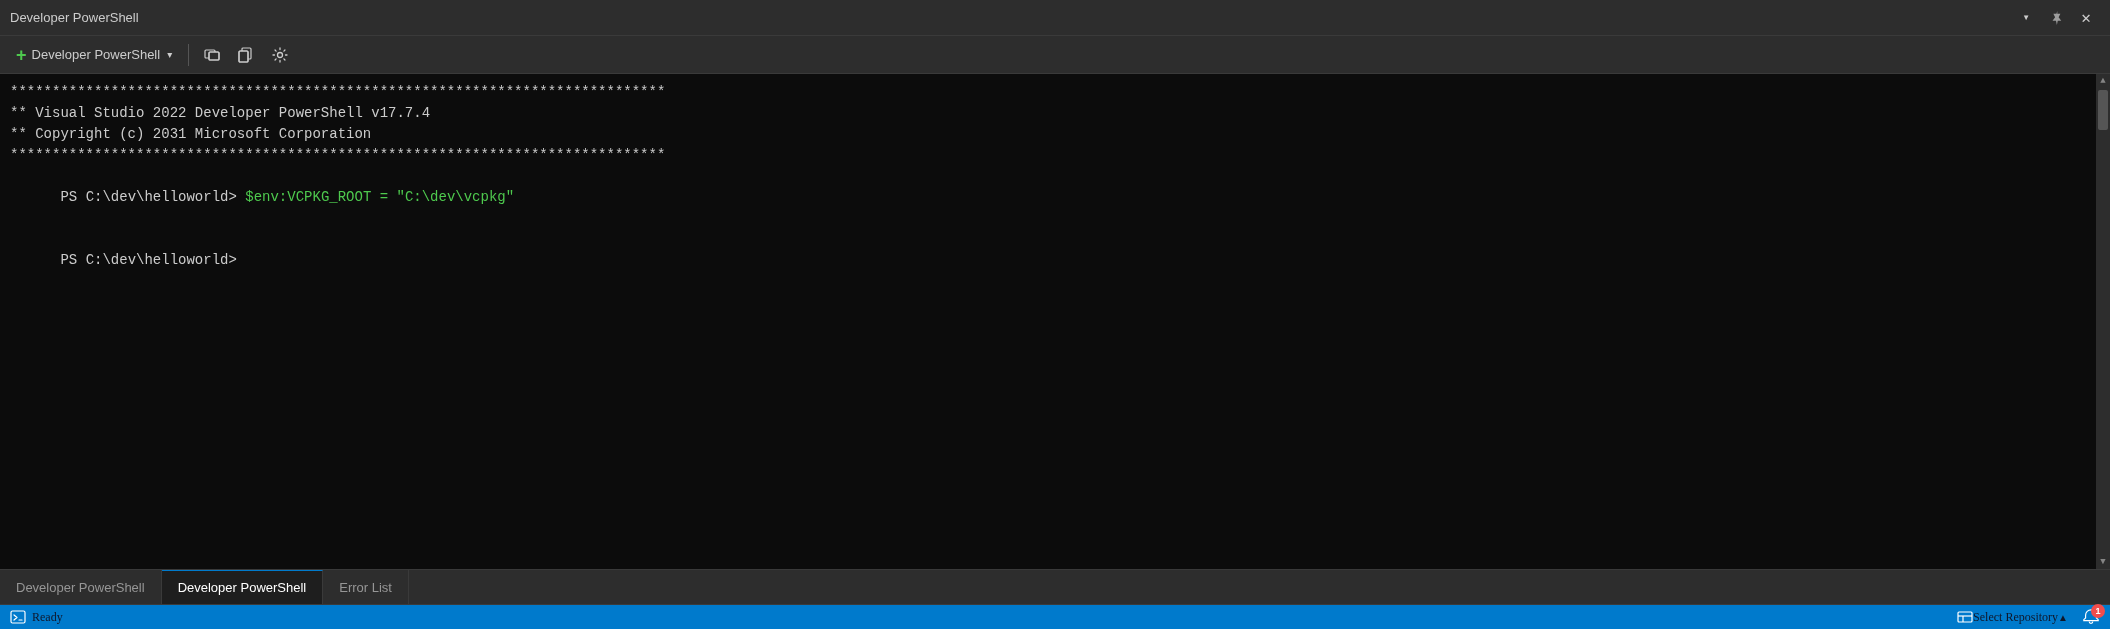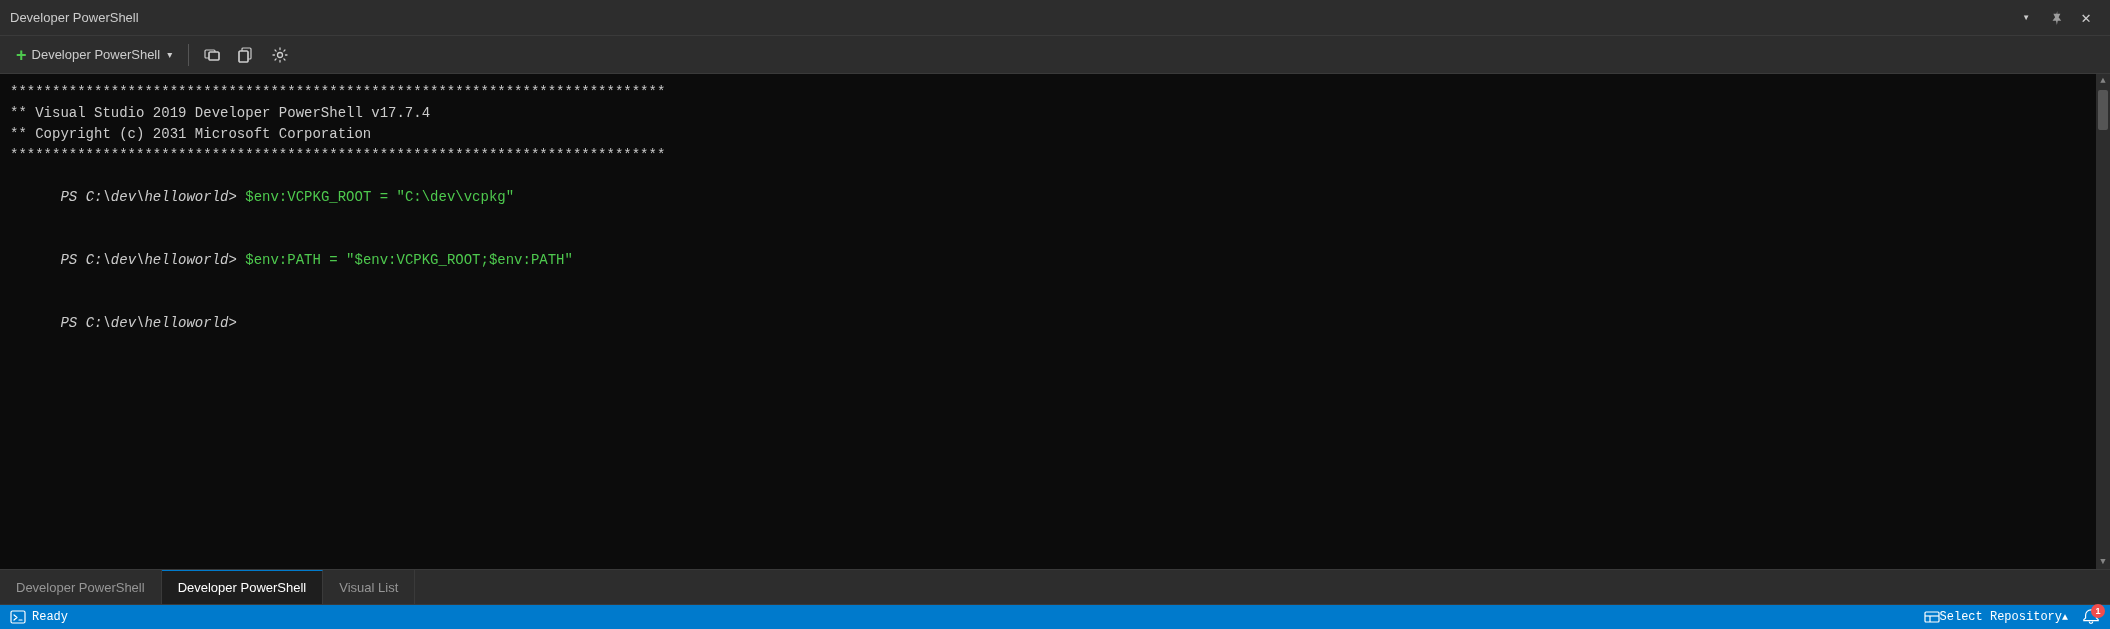--- a/index.html
+++ b/index.html
@@ -138,21 +138,20 @@
     .star-line {
       color: #cccccc;
     }
 
     .info-line {
       color: #cccccc;
     }
 
     .prompt-text {
       color: #cccccc;
-      font-style: italic;
     }
 
     .cmd-green {
       color: #4ec94e;
     }
 
     
     .scrollbar {
       width: 14px;
       background: #2d2d2d;
@@ -236,22 +235,22 @@
       gap: 6px;
     }
 
     .status-right {
       display: flex;
       align-items: center;
       gap: 8px;
     }
 
     .status-text {
-      color: #ffffff;
-      font-family: Liberation Mono, monospace;
+      color: #0f172a;
+      font-family: Liberation Serif, serif;
       font-size: 12px;
     }
 
     .status-icon {
       color: #ffffff;
       font-size: 14px;
       display: flex;
       align-items: center;
     }
 
@@ -335,51 +334,48 @@
     <svg width="16" height="16" viewBox="0 0 16 16" fill="none">
       <circle cx="8" cy="8" r="2.5" stroke="#cccccc" stroke-width="1.3" fill="none"></circle>
       <path d="M8 1v1.5M8 13.5V15M1 8h1.5M13.5 8H15M3.05 3.05l1.06 1.06M11.89 11.89l1.06 1.06M12.95 3.05l-1.06 1.06M4.11 11.89l-1.06 1.06" stroke="#cccccc" stroke-width="1.3" stroke-linecap="round"></path>
     </svg>
   </div>
 </div>
 
 <div class="terminal-container">
   <div class="terminal-content">
     <span class="terminal-line star-line">******************************************************************************</span>
-    <span class="terminal-line info-line">** Visual Studio 2019 Developer PowerShell v17.7.4</span>
+    <span class="terminal-line info-line">** Visual Studio 2022 Developer PowerShell v17.7.4</span>
     <span class="terminal-line info-line">** Copyright (c) 2031 Microsoft Corporation</span>
     <span class="terminal-line star-line">******************************************************************************</span>
     <span class="terminal-line">
       <span class="prompt-text">PS C:\dev\helloworld&gt; </span><span class="cmd-green">$env:VCPKG_ROOT = "C:\dev\vcpkg"</span>
     </span>
     <span class="terminal-line">
-      <span class="prompt-text">PS C:\dev\helloworld&gt; </span><span class="cmd-green">$env:PATH = "$env:VCPKG_ROOT;$env:PATH"</span>
-    </span>
-    <span class="terminal-line">
       <span class="prompt-text">PS C:\dev\helloworld&gt; </span>
     </span>
   </div>
   <div class="scrollbar">
     <div class="scroll-arrow">▲</div>
     <div class="scroll-track">
       <div class="scroll-thumb"></div>
     </div>
     <div class="scroll-arrow">▼</div>
   </div>
 </div>
 
 <div class="tabs-bar">
   <div class="tab">
     <span>Developer PowerShell</span>
   </div>
   <div class="tab active">
     <span>Developer PowerShell</span>
   </div>
   <div class="tab">
-    <span>Visual List</span>
+    <span>Error List</span>
   </div>
 </div>
 
 <div class="status-bar">
   <div class="status-left">
     <span class="status-icon">
 
       <svg width="16" height="16" viewBox="0 0 16 16" fill="none">
         <rect x="1" y="2" width="14" height="12" rx="1.5" stroke="white" stroke-width="1.2" fill="none"></rect>
         <path d="M4 6l3 2.5L4 11" stroke="white" stroke-width="1.2" stroke-linecap="round" stroke-linejoin="round"></path>

